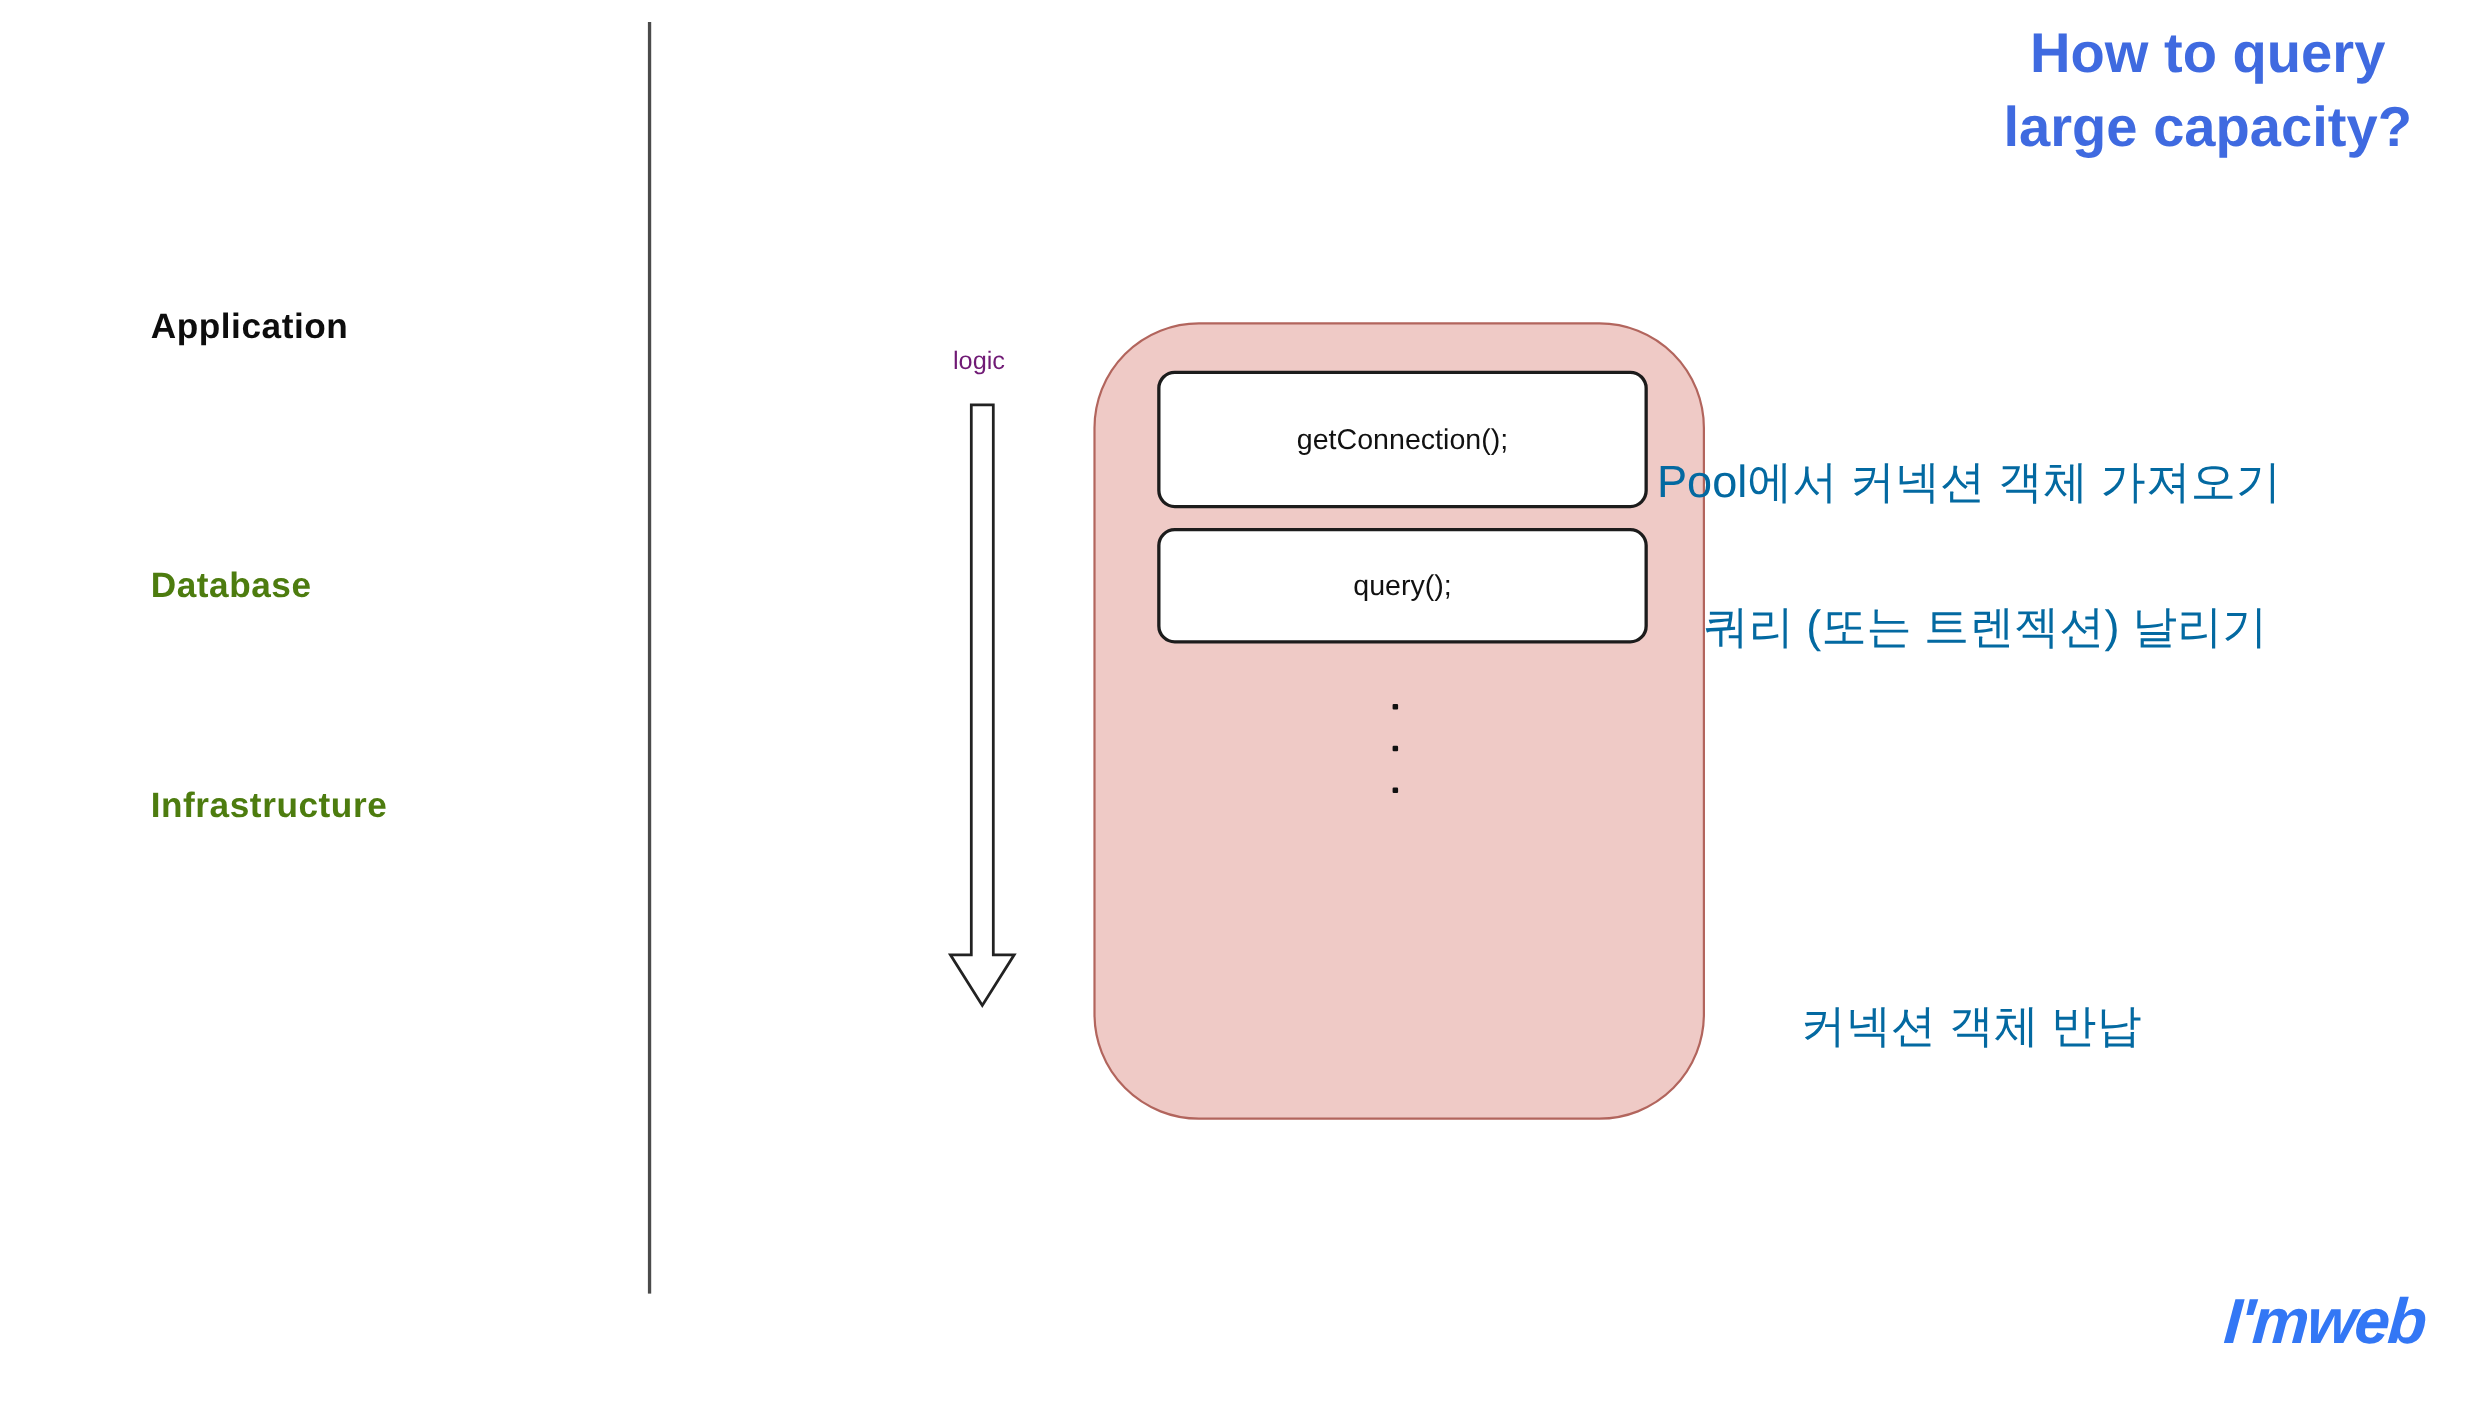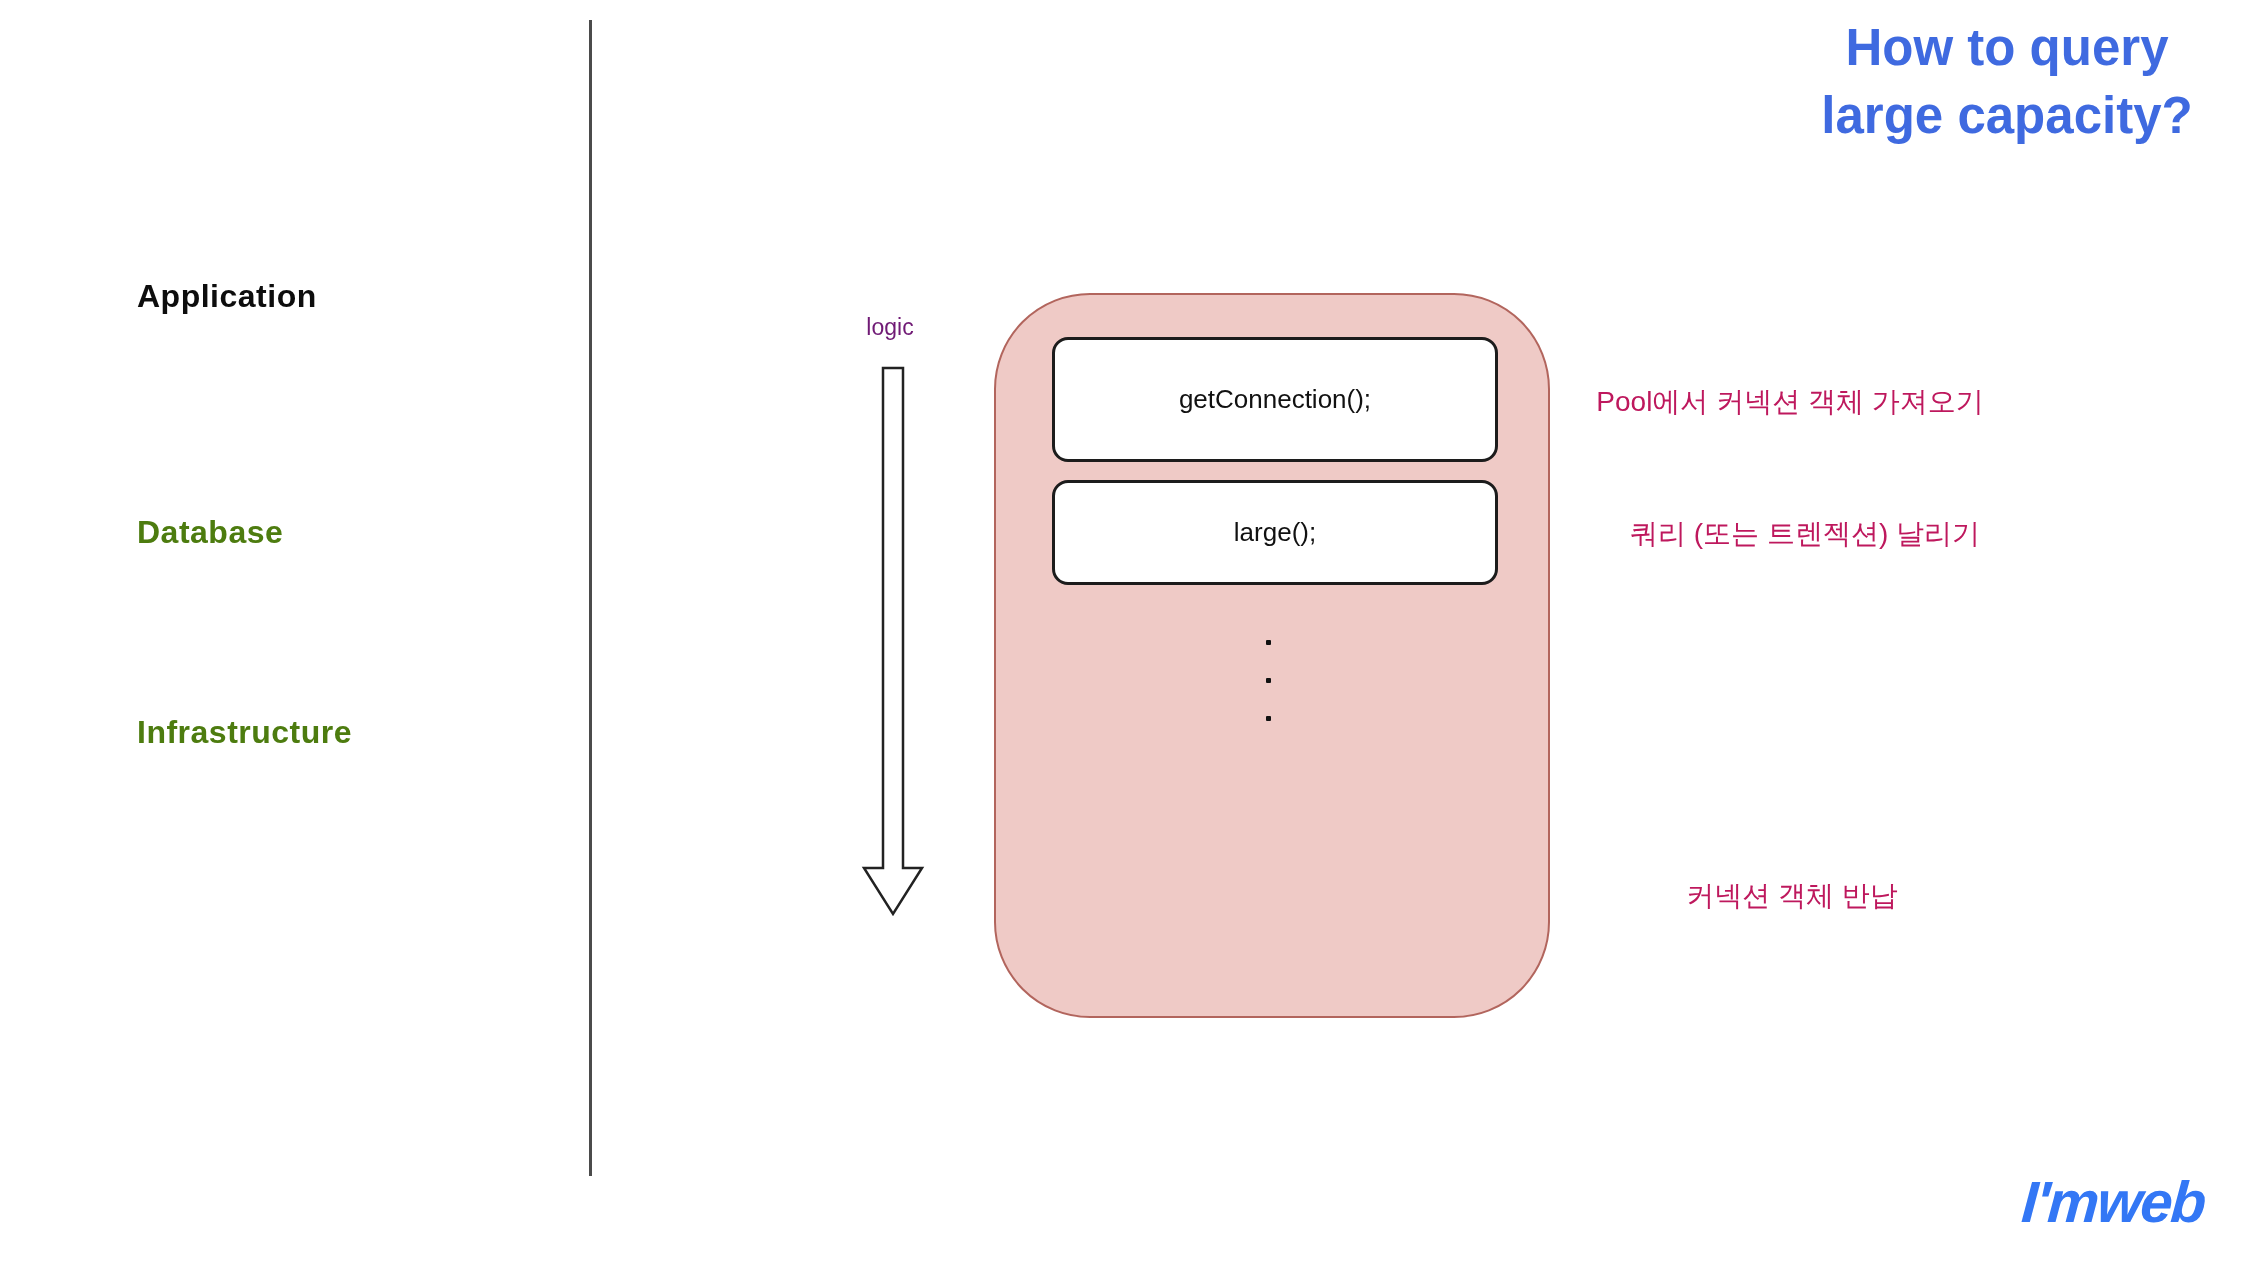--- a/index.html
+++ b/index.html
@@ -118,23 +118,24 @@
     width: 5px;
     height: 5px;
     background: #111;
     border-radius: 1px;
   }
 
   
   .annotation {
     position: absolute;
     transform: translateX(-50%);
-    font-size: 28px;
-    color: #be185d;
+    font-size: 41px;
+    color: #0369a1;
     white-space: nowrap;
+    margin-top: 28px;
   }
   .anno-1 { left: 1790px; top: 383px; }
   .anno-2 { left: 1805px; top: 515px; }
   .anno-3 { left: 1792px; top: 877px; text-align: right; }
 
   
   .logo {
     position: absolute;
     left: 2022px;
     top: 1168px;
@@ -165,21 +166,21 @@
 
   <div class="logic-label">logic</div>
 
   <svg class="flow-arrow" width="80" height="560" viewBox="0 0 80 560">
     <polygon points="33,8 53,8 53,508 72,508 43,554 14,508 33,508" fill="#ffffff" stroke="#222222" stroke-width="2.5" stroke-linejoin="miter"></polygon>
   </svg>
 
   <div class="pool-container"></div>
 
   <div class="code-box box-1">getConnection();</div>
-  <div class="code-box box-2">large();</div>
+  <div class="code-box box-2">query();</div>
 
   <div class="ellipsis">
     <div class="dot"></div>
     <div class="dot"></div>
     <div class="dot"></div>
   </div>
 
   <div class="annotation anno-1">Pool에서 커넥션 객체 가져오기</div>
   <div class="annotation anno-2">쿼리 (또는 트렌젝션) 날리기</div>
   <div class="annotation anno-3">커넥션 객체 반납</div>

